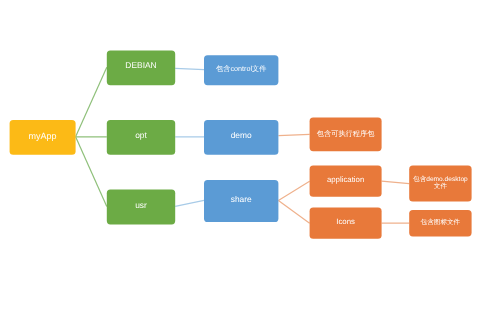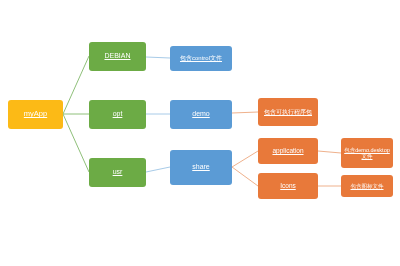--- a/index.html
+++ b/index.html
@@ -32,21 +32,20 @@
     border-radius: 3px;
     display: flex;
     align-items: center;
     justify-content: center;
     text-align: center;
     color: #ffffff;
     line-height: 1.15;
     padding: 1px 2px;
     overflow: hidden;
     z-index: 2;
-    text-decoration: underline;
   }
   .node-amber  { background: #fcba16; }
   .node-green  { background: #6cab45; }
   .node-blue   { background: #5b9bd5; }
   .node-orange { background: #e8793a; }
   .label {
     display: block;
     width: 100%;
     word-break: break-word;
   }

